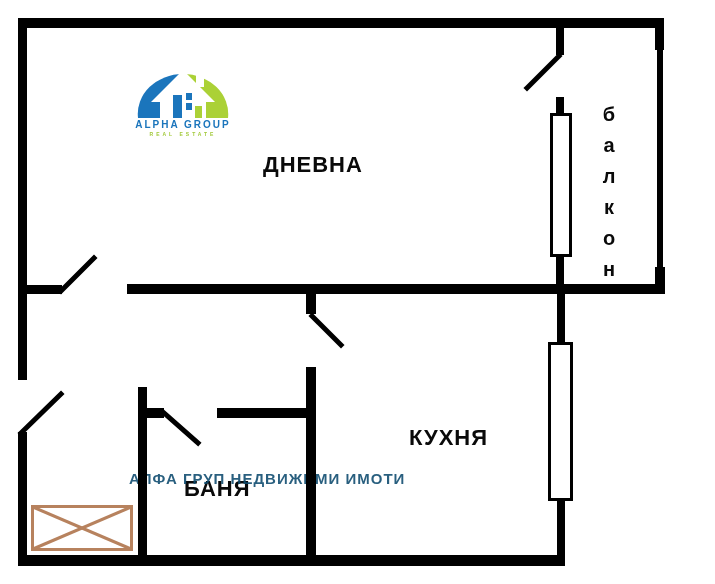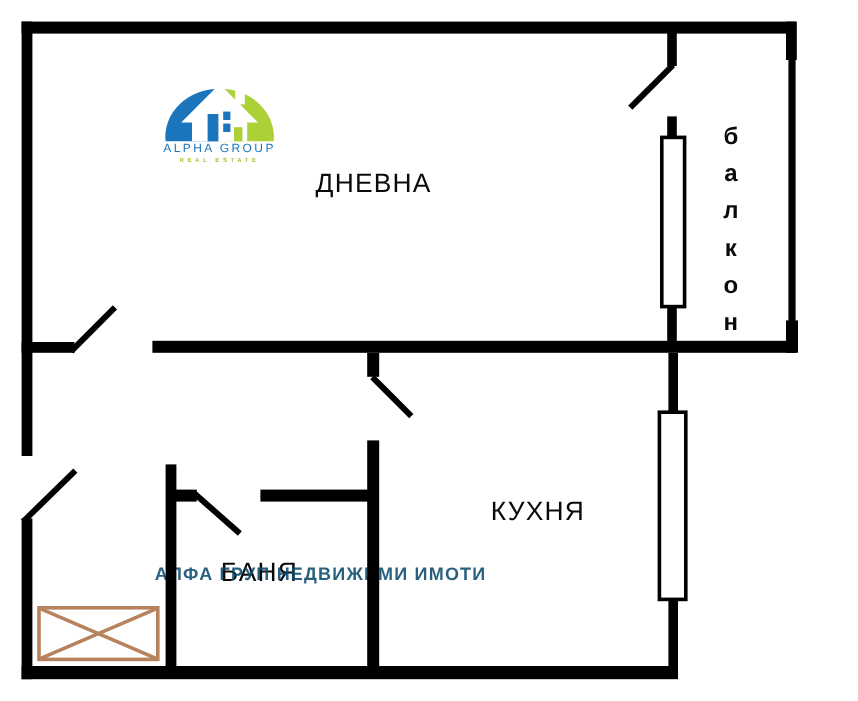--- a/index.html
+++ b/index.html
@@ -2,40 +2,40 @@
 <html><head>
 <meta charset="utf-8">
 <style>
   html,body{margin:0;padding:0;background:#ffffff;}
   .stage{
     position:relative;width:715px;height:584px;background:#ffffff;
     overflow:hidden;font-family:"Liberation Sans",sans-serif;
   }
   svg.plan{position:absolute;left:0;top:0;z-index:3;pointer-events:none;}
   .label{
-    position:absolute;z-index:1;font-weight:normal;color:#0a0a0a;
-    letter-spacing:1px;white-space:nowrap;
+    position:absolute;z-index:1;font-weight:bold;color:#0a0a0a;
+    letter-spacing:1px;white-space:nowrap;margin-top:12px;
   }
   .label-living{left:263px;top:140px;font-size:22px;}
   .label-kitchen{left:409px;top:413px;font-size:22px;}
   .label-bath{left:184px;top:464px;font-size:22px;}
   .label-balcony{
     position:absolute;z-index:1;left:596px;top:99px;width:26px;
     text-align:center;font-weight:bold;color:#0a0a0a;font-size:20px;
   }
   .label-balcony span{display:block;line-height:31px;}
   .watermark{
     position:absolute;z-index:2;left:129px;top:470px;
     font-size:15px;font-weight:bold;letter-spacing:1px;white-space:nowrap;
     color:#0c4a6e;opacity:.88;
   }
   .logo{position:absolute;left:133px;top:68px;width:100px;z-index:3;}
   .logo svg{display:block;margin:0 auto;}
   .logo-text{
-    text-align:center;font-size:10px;font-weight:normal;letter-spacing:2px;
+    text-align:center;font-size:10px;font-weight:bold;letter-spacing:2px;
     color:#1b75bc;margin-top:1px;white-space:nowrap;
   }
   .logo-sub{
     text-align:center;font-size:5px;font-weight:bold;letter-spacing:3px;
     color:#a2c93a;margin-top:1px;white-space:nowrap;
   }
 </style>
 </head>
 <body>
 

